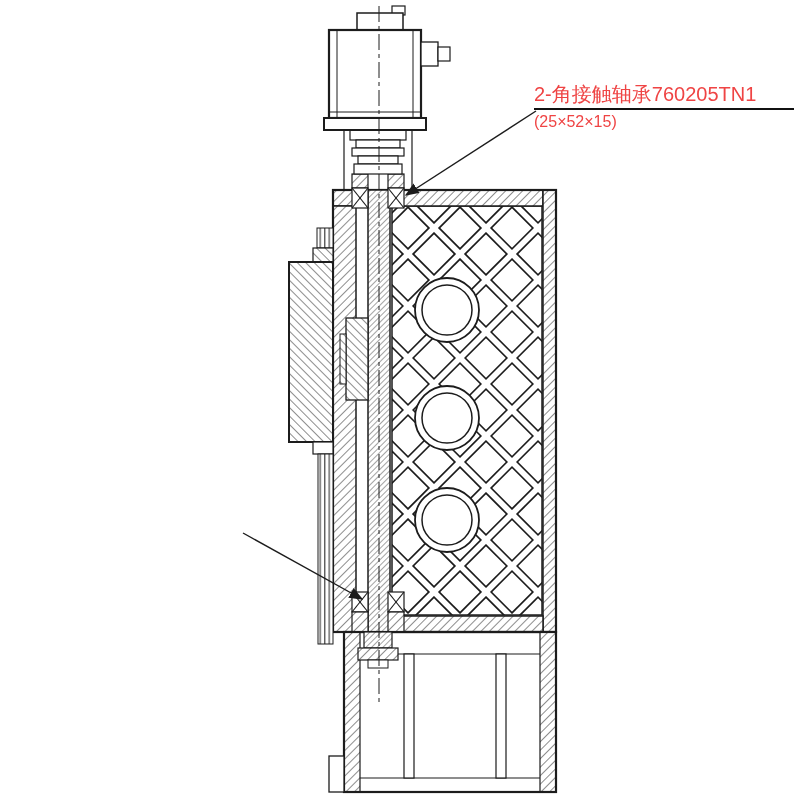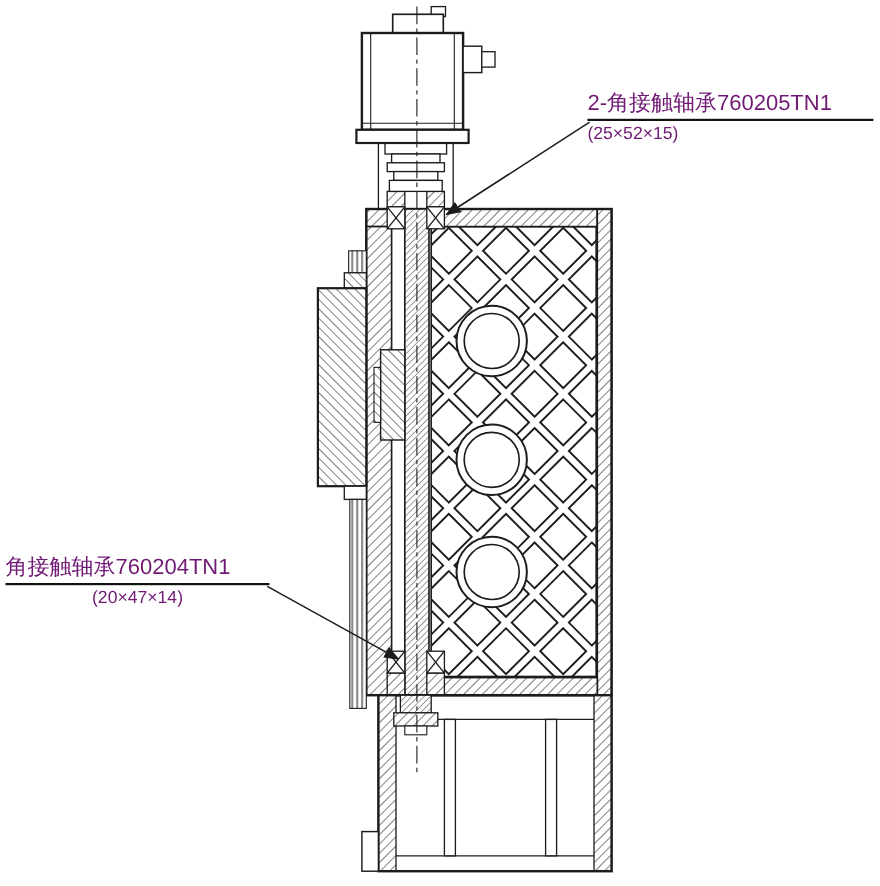--- a/index.html
+++ b/index.html
@@ -1,19 +1,19 @@
 <!DOCTYPE html>
 <html><head>
 <meta charset="utf-8">
 <style>
   html,body{margin:0;padding:0;}
   body{font-family:"Liberation Sans", sans-serif; background:#ffffff;}
   .stage{position:relative;width:800px;height:805px;background:#ffffff;overflow:hidden;}
   .stage svg{position:absolute;left:0;top:0;}
-  .ann{position:absolute;color:#701a75;line-height:1.25;}
+  .ann{position:absolute;color:#ef4444;line-height:1.25;}
   .ann .ln1{font-size:20px;white-space:nowrap;border-bottom:2px solid #111;padding-bottom:1px;}
   .ann .ln2{font-size:16px;white-space:nowrap;padding-top:2px;}
   .ann-top{left:534px;top:82px;width:260px;}
   .ann-bottom{left:5px;top:504px;width:240px;}
   .ann-bottom .ln2{text-align:center;}
 </style>
 </head>
 <body>
 
 <div class="stage">
@@ -173,18 +173,14 @@
       <line x1="536" y1="111" x2="406" y2="195" stroke-width="1.4" marker-end="url(#arr)"></line>
       <line x1="243" y1="533" x2="362" y2="599" stroke-width="1.4" marker-end="url(#arr)"></line>
     </g>
   </svg>
 
   <div class="ann ann-top">
     <div class="ln1">2-角接触轴承760205TN1</div>
     <div class="ln2">(25×52×15)</div>
   </div>
 
-  <div class="ann ann-bottom">
-    <div class="ln1">角接触轴承760204TN1</div>
-    <div class="ln2">(20×47×14)</div>
-  </div>
 
 </div>
 
 </body></html>

